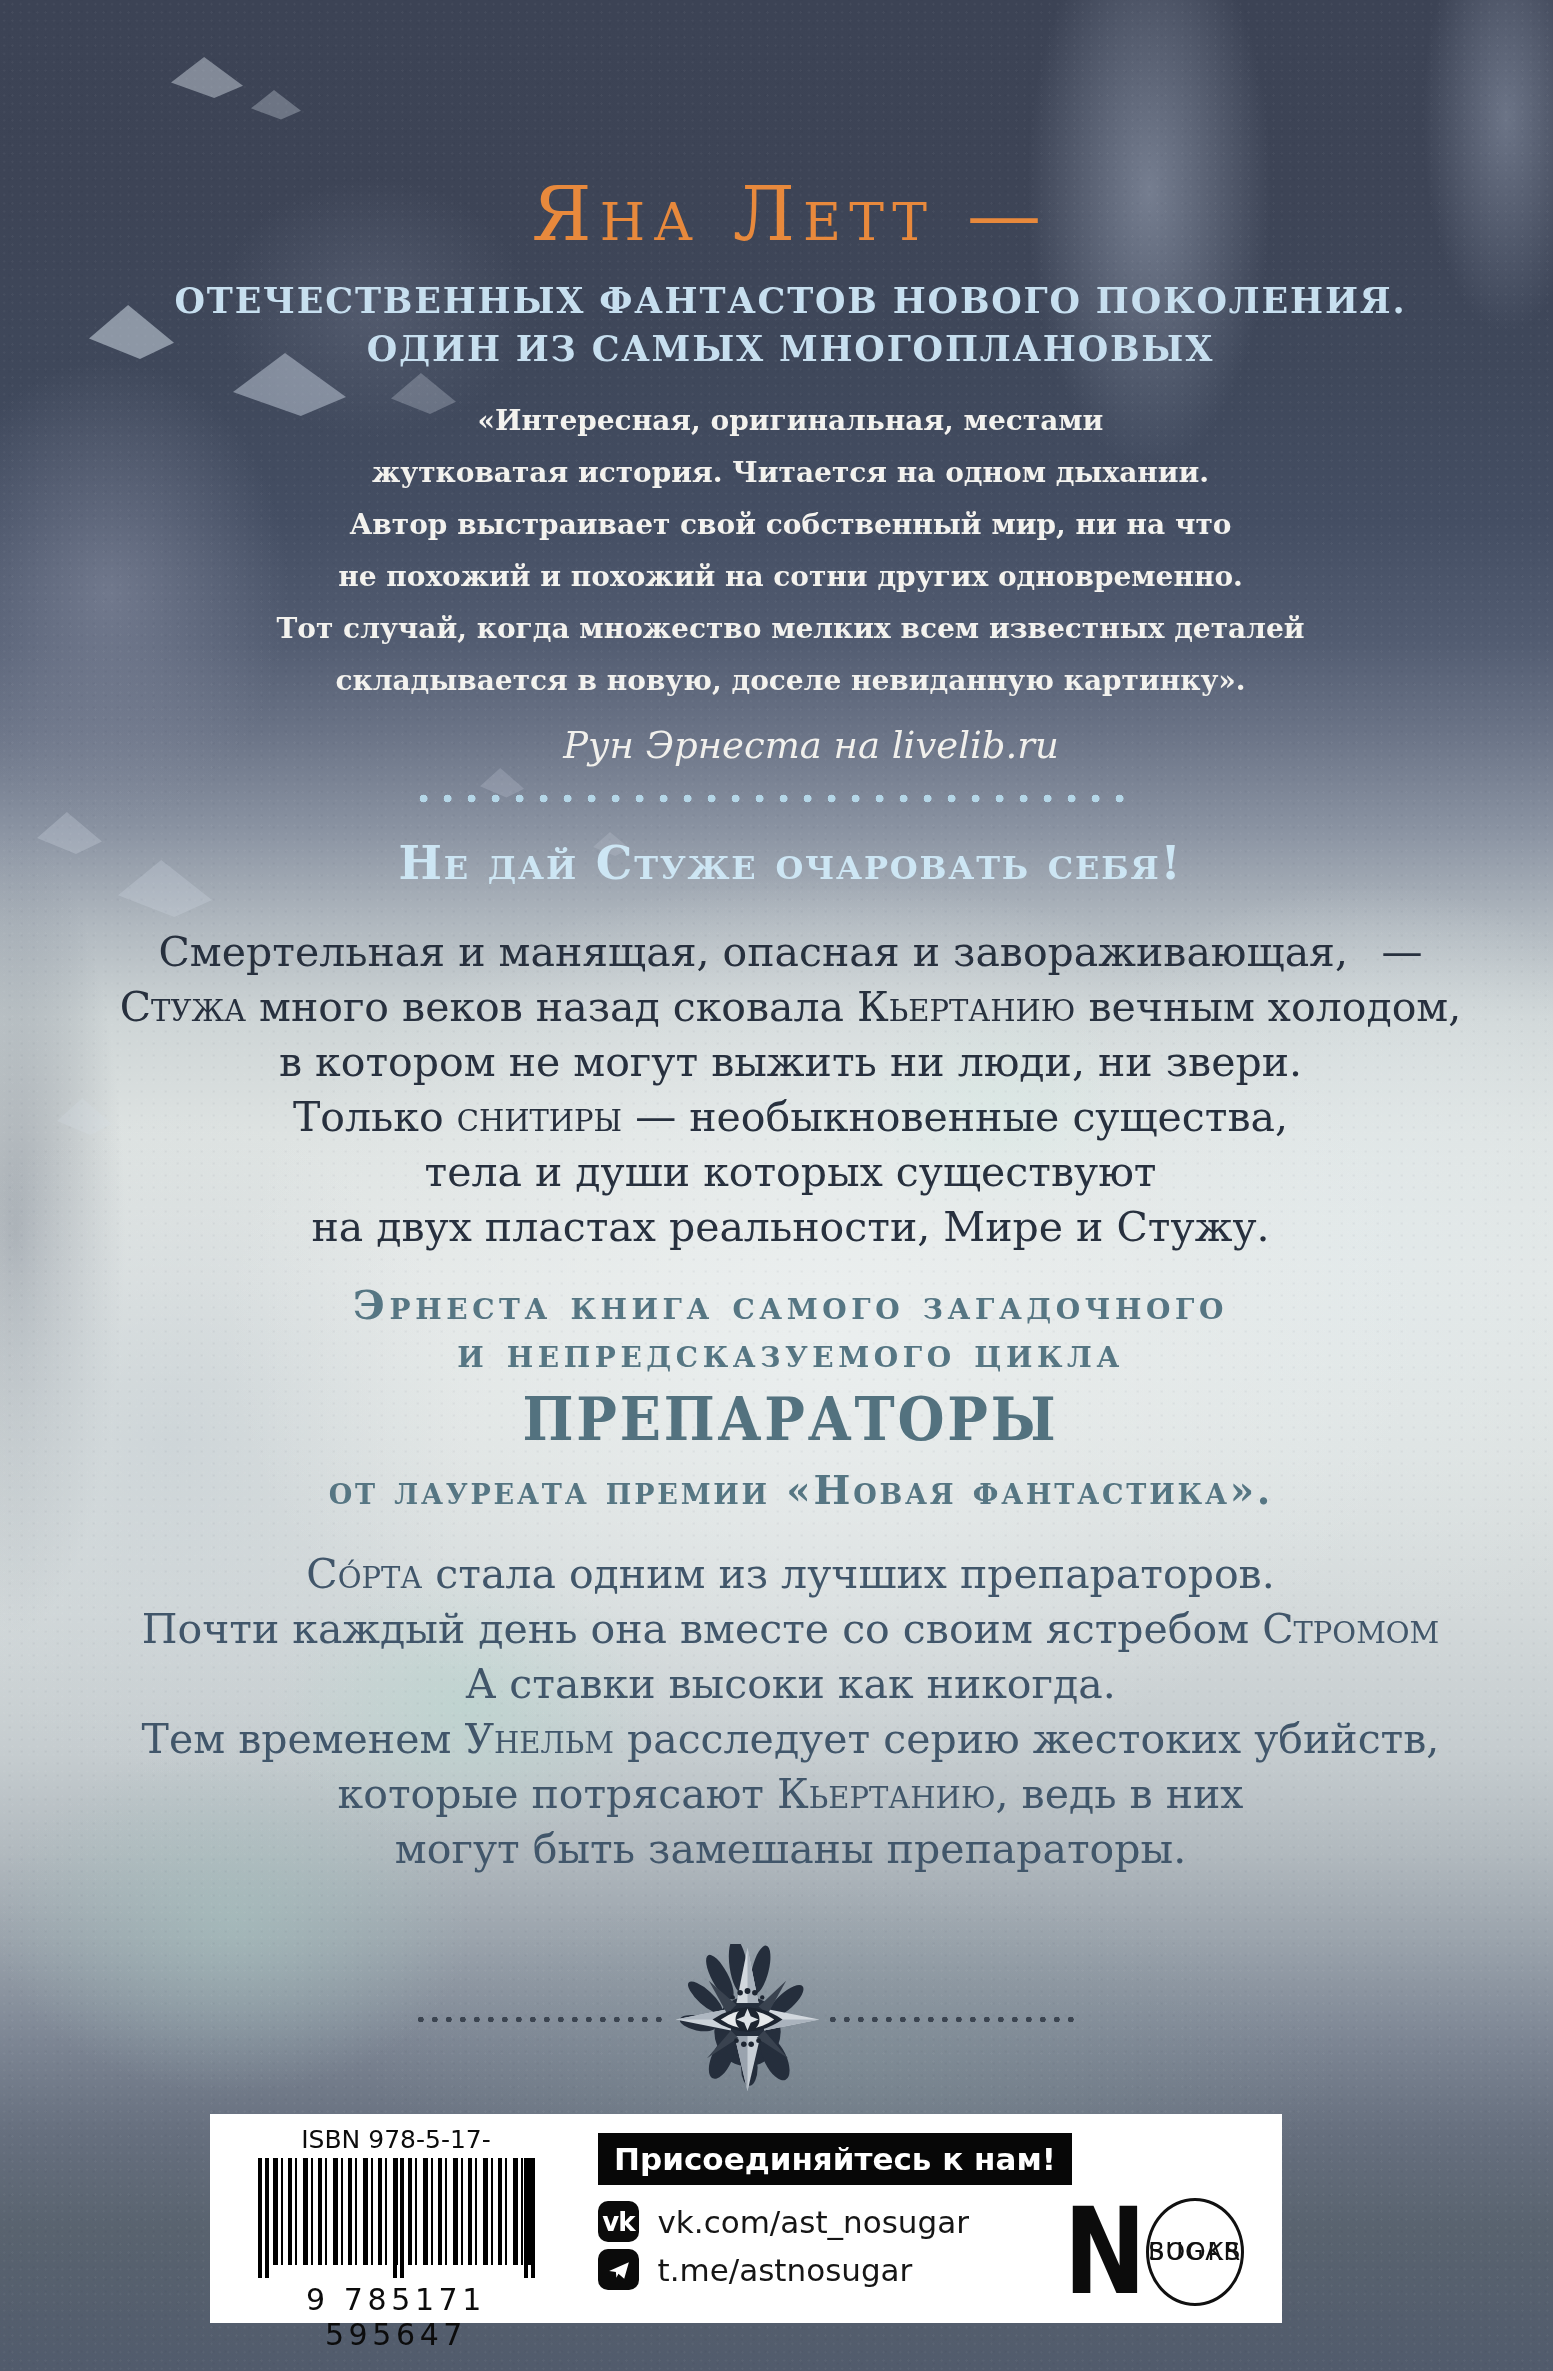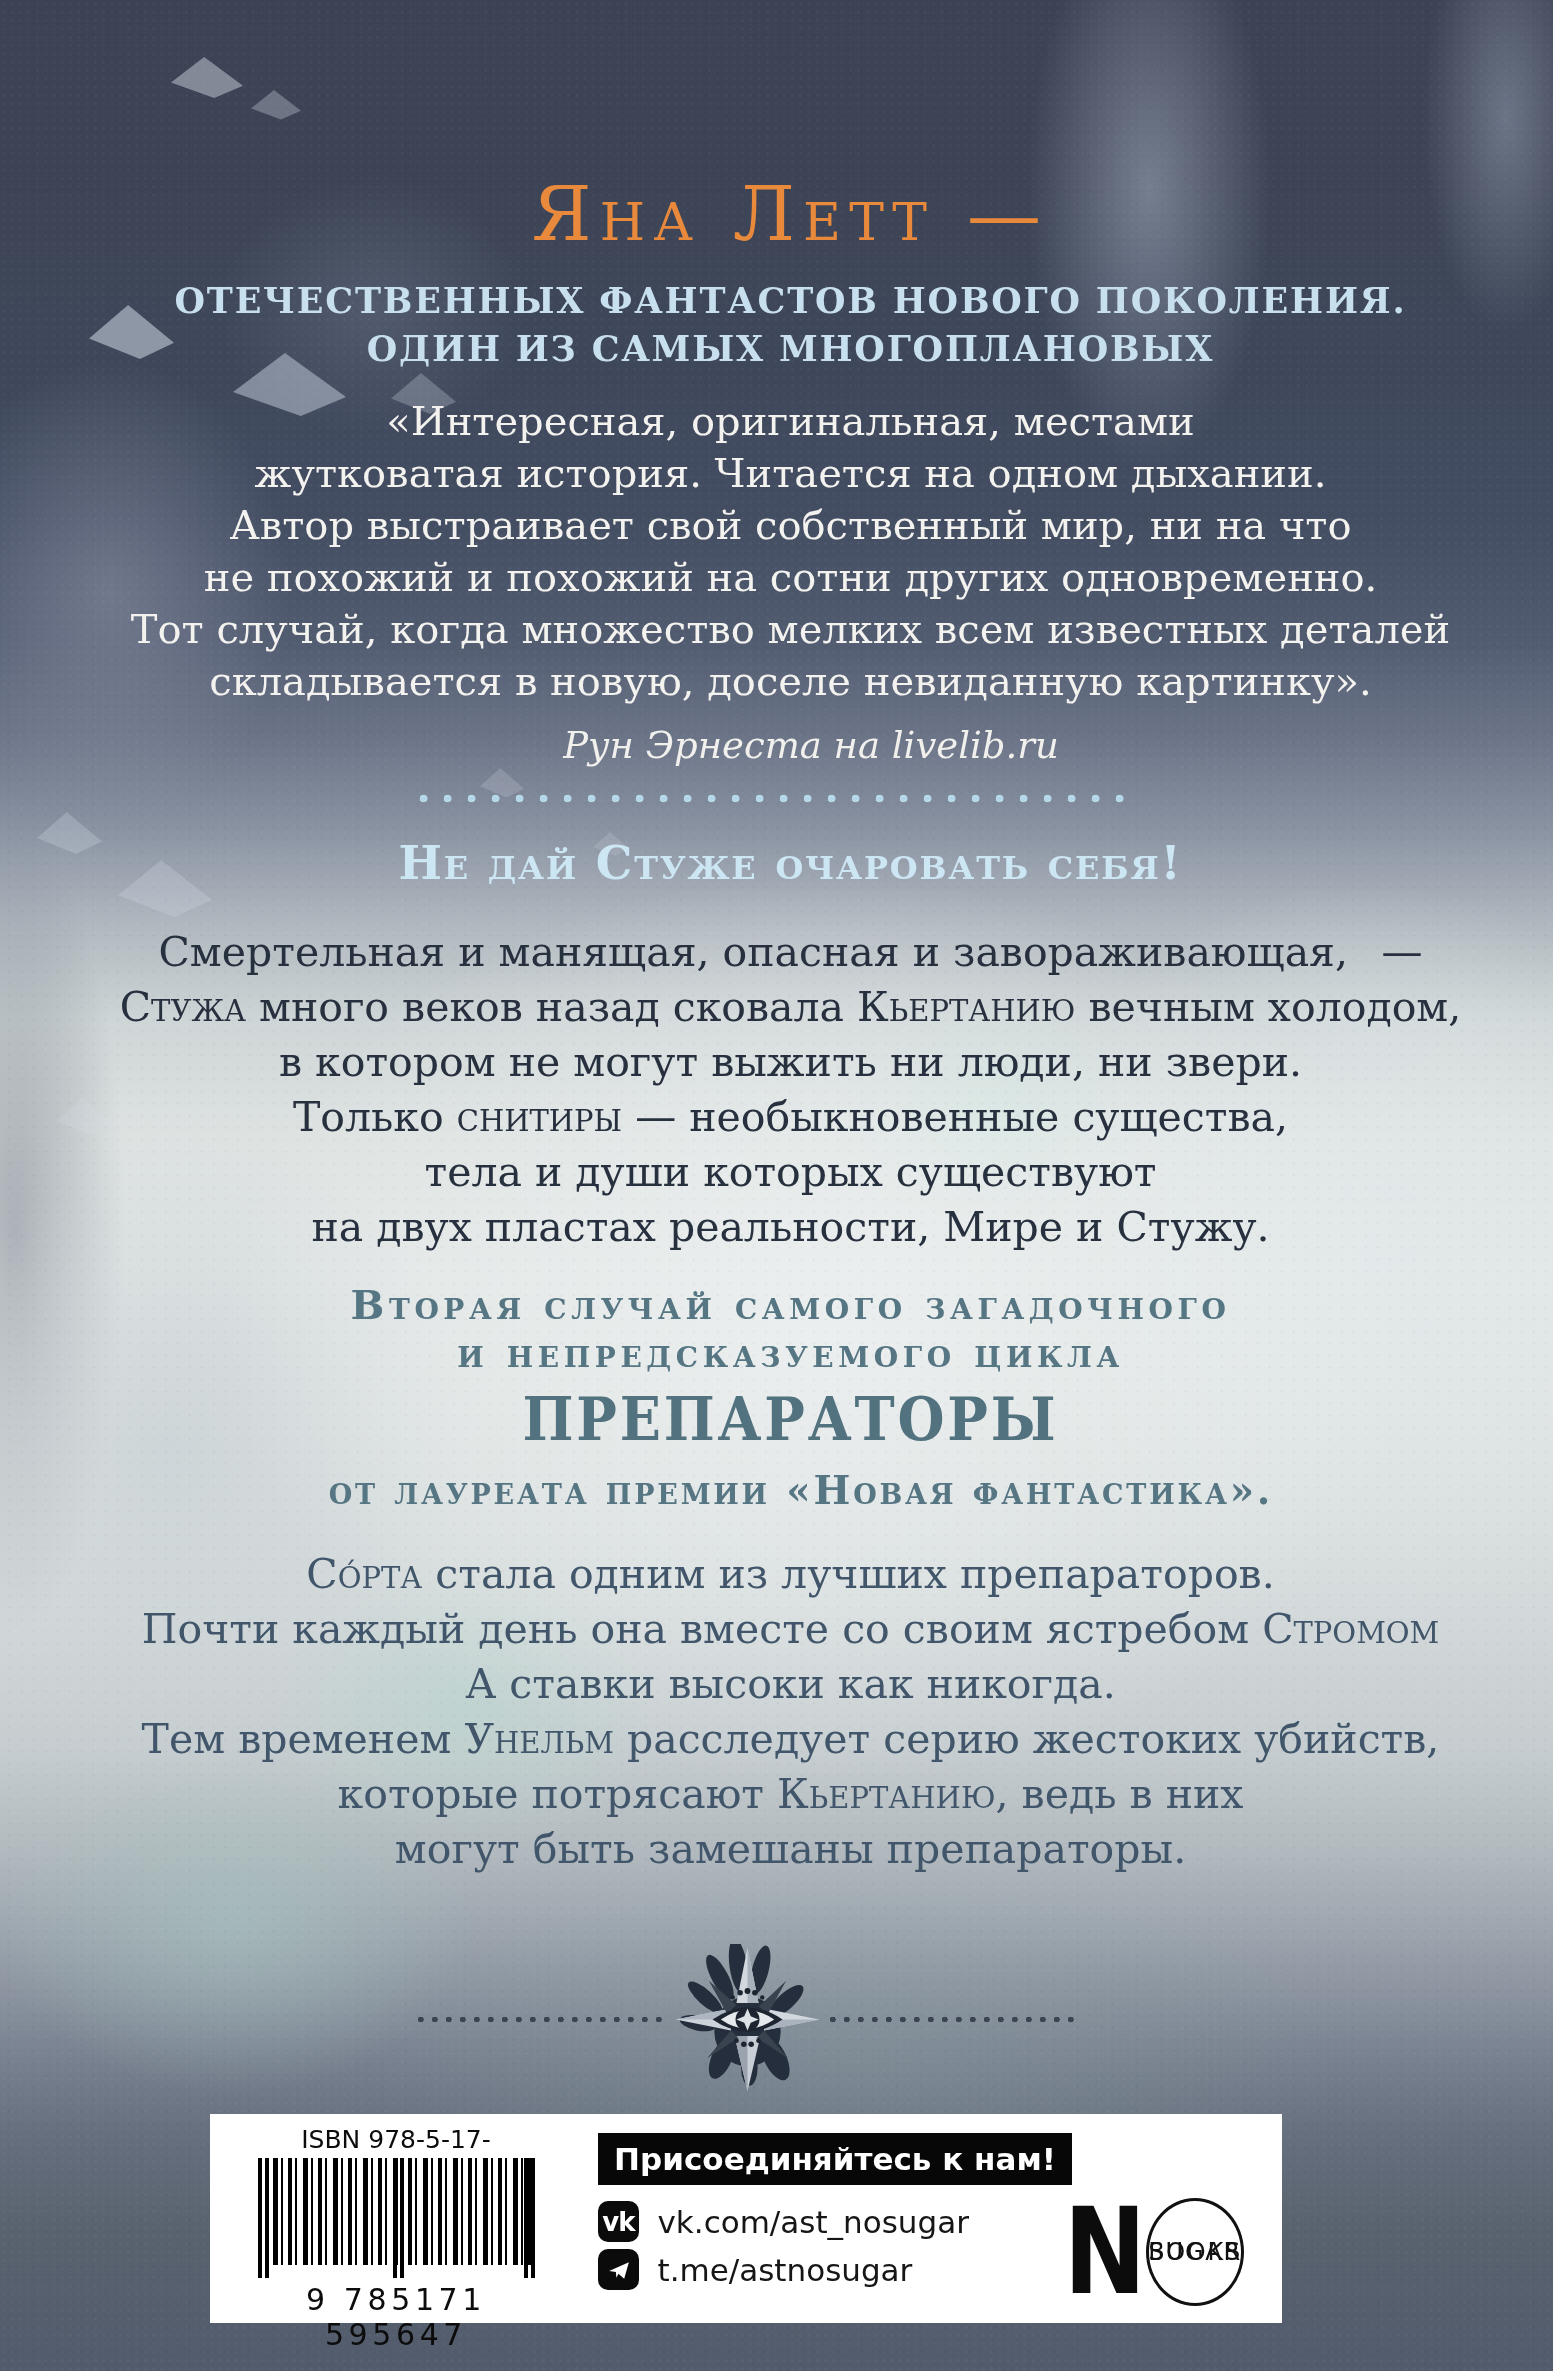--- a/index.html
+++ b/index.html
@@ -32,21 +32,21 @@
     radial-gradient(rgba(30,36,56,.10) 0.9px, rgba(30,36,56,0) 1.1px);
     background-size:8.3px 8.3px, 12px 12px;background-position:0 0,3.7px 5.5px;}
   .shard{position:absolute;z-index:0;background:rgba(214,223,233,.45);
     clip-path:polygon(0 62%,46% 0,100% 70%,60% 100%);}
   .cover>.layer{position:absolute;left:0;right:0;z-index:1;text-align:center;margin-left:28px;}
 
   .author-title{top:174px;font-variant:small-caps;font-size:74px;line-height:1.1;
     letter-spacing:8.3px;font-weight:500;color:#e8893c;}
   .author-sub{top:277px;font-size:35px;line-height:48px;letter-spacing:1.8px;
     font-weight:700;color:#c7dfef;}
-  .quote{top:395px;font-size:40px;line-height:52px;font-weight:400;color:#f3f2ee;}
+  .quote{top:395px;font-size:28px;line-height:52px;font-weight:700;color:#f3f2ee;}
   .attribution{top:724px;font-size:37px;font-style:italic;color:#f1f0ec;padding-left:41px;}
   .dots-top{position:absolute;z-index:1;top:794px;left:50%;transform:translateX(-50%);
     width:716px;height:9.2px;background-image:radial-gradient(circle at 4.6px 4.6px,#b5d7e8 3.7px,rgba(0,0,0,0) 4.2px);
     background-size:24px 9.2px;background-repeat:repeat-x;}
   .tagline{top:836px;font-variant:small-caps;font-size:46px;letter-spacing:1.8px;
     font-weight:600;color:#cde6f4;}
   .annot-intro{top:925px;font-size:41px;line-height:55px;font-weight:500;color:#27303e;}
   .series{top:1281px;color:#567683;}
   .series .s-line{font-variant:small-caps;font-size:40px;line-height:48px;
     letter-spacing:4.6px;font-weight:600;}
@@ -133,21 +133,21 @@
   <div class="layer annot-intro">
       <div class="line"><span>Смертельная и манящая, опасная и завораживающая,  —</span></div>
       <div class="line"><span class="sc">Стужа</span><span> много веков назад сковала </span><span class="sc">Кьертанию</span><span> вечным холодом,</span></div>
       <div class="line"><span>в котором не могут выжить ни люди, ни звери.</span></div>
       <div class="line"><span>Только </span><span class="sc">снитиры</span><span> — необыкновенные существа,</span></div>
       <div class="line"><span>тела и души которых существуют</span></div>
       <div class="line"><span>на двух пластах реальности, Мире и Стужу.</span></div>
     </div>
 
   <div class="layer series">
-    <div class="s-line">Вторая случай самого загадочного</div>
+    <div class="s-line">Эрнеста книга самого загадочного</div>
     <div class="s-line">и непредсказуемого цикла</div>
     <div class="s-logo">ПРЕПАРАТОРЫ</div>
     <div class="s-tail">от лауреата премии «Новая фантастика».</div>
   </div>
 
   <div class="layer annot-plot">
       <div class="line"><span class="sc">Со́рта</span><span> стала одним из лучших препараторов.</span></div>
       <div class="line"><span>Почти каждый день она вместе со своим ястребом </span><span class="sc">Стромом</span></div>
       <div class="line"><span>А ставки высоки как никогда.</span></div>
       <div class="line"><span>Тем временем </span><span class="sc">Унельм</span><span> расследует серию жестоких убийств,</span></div>

